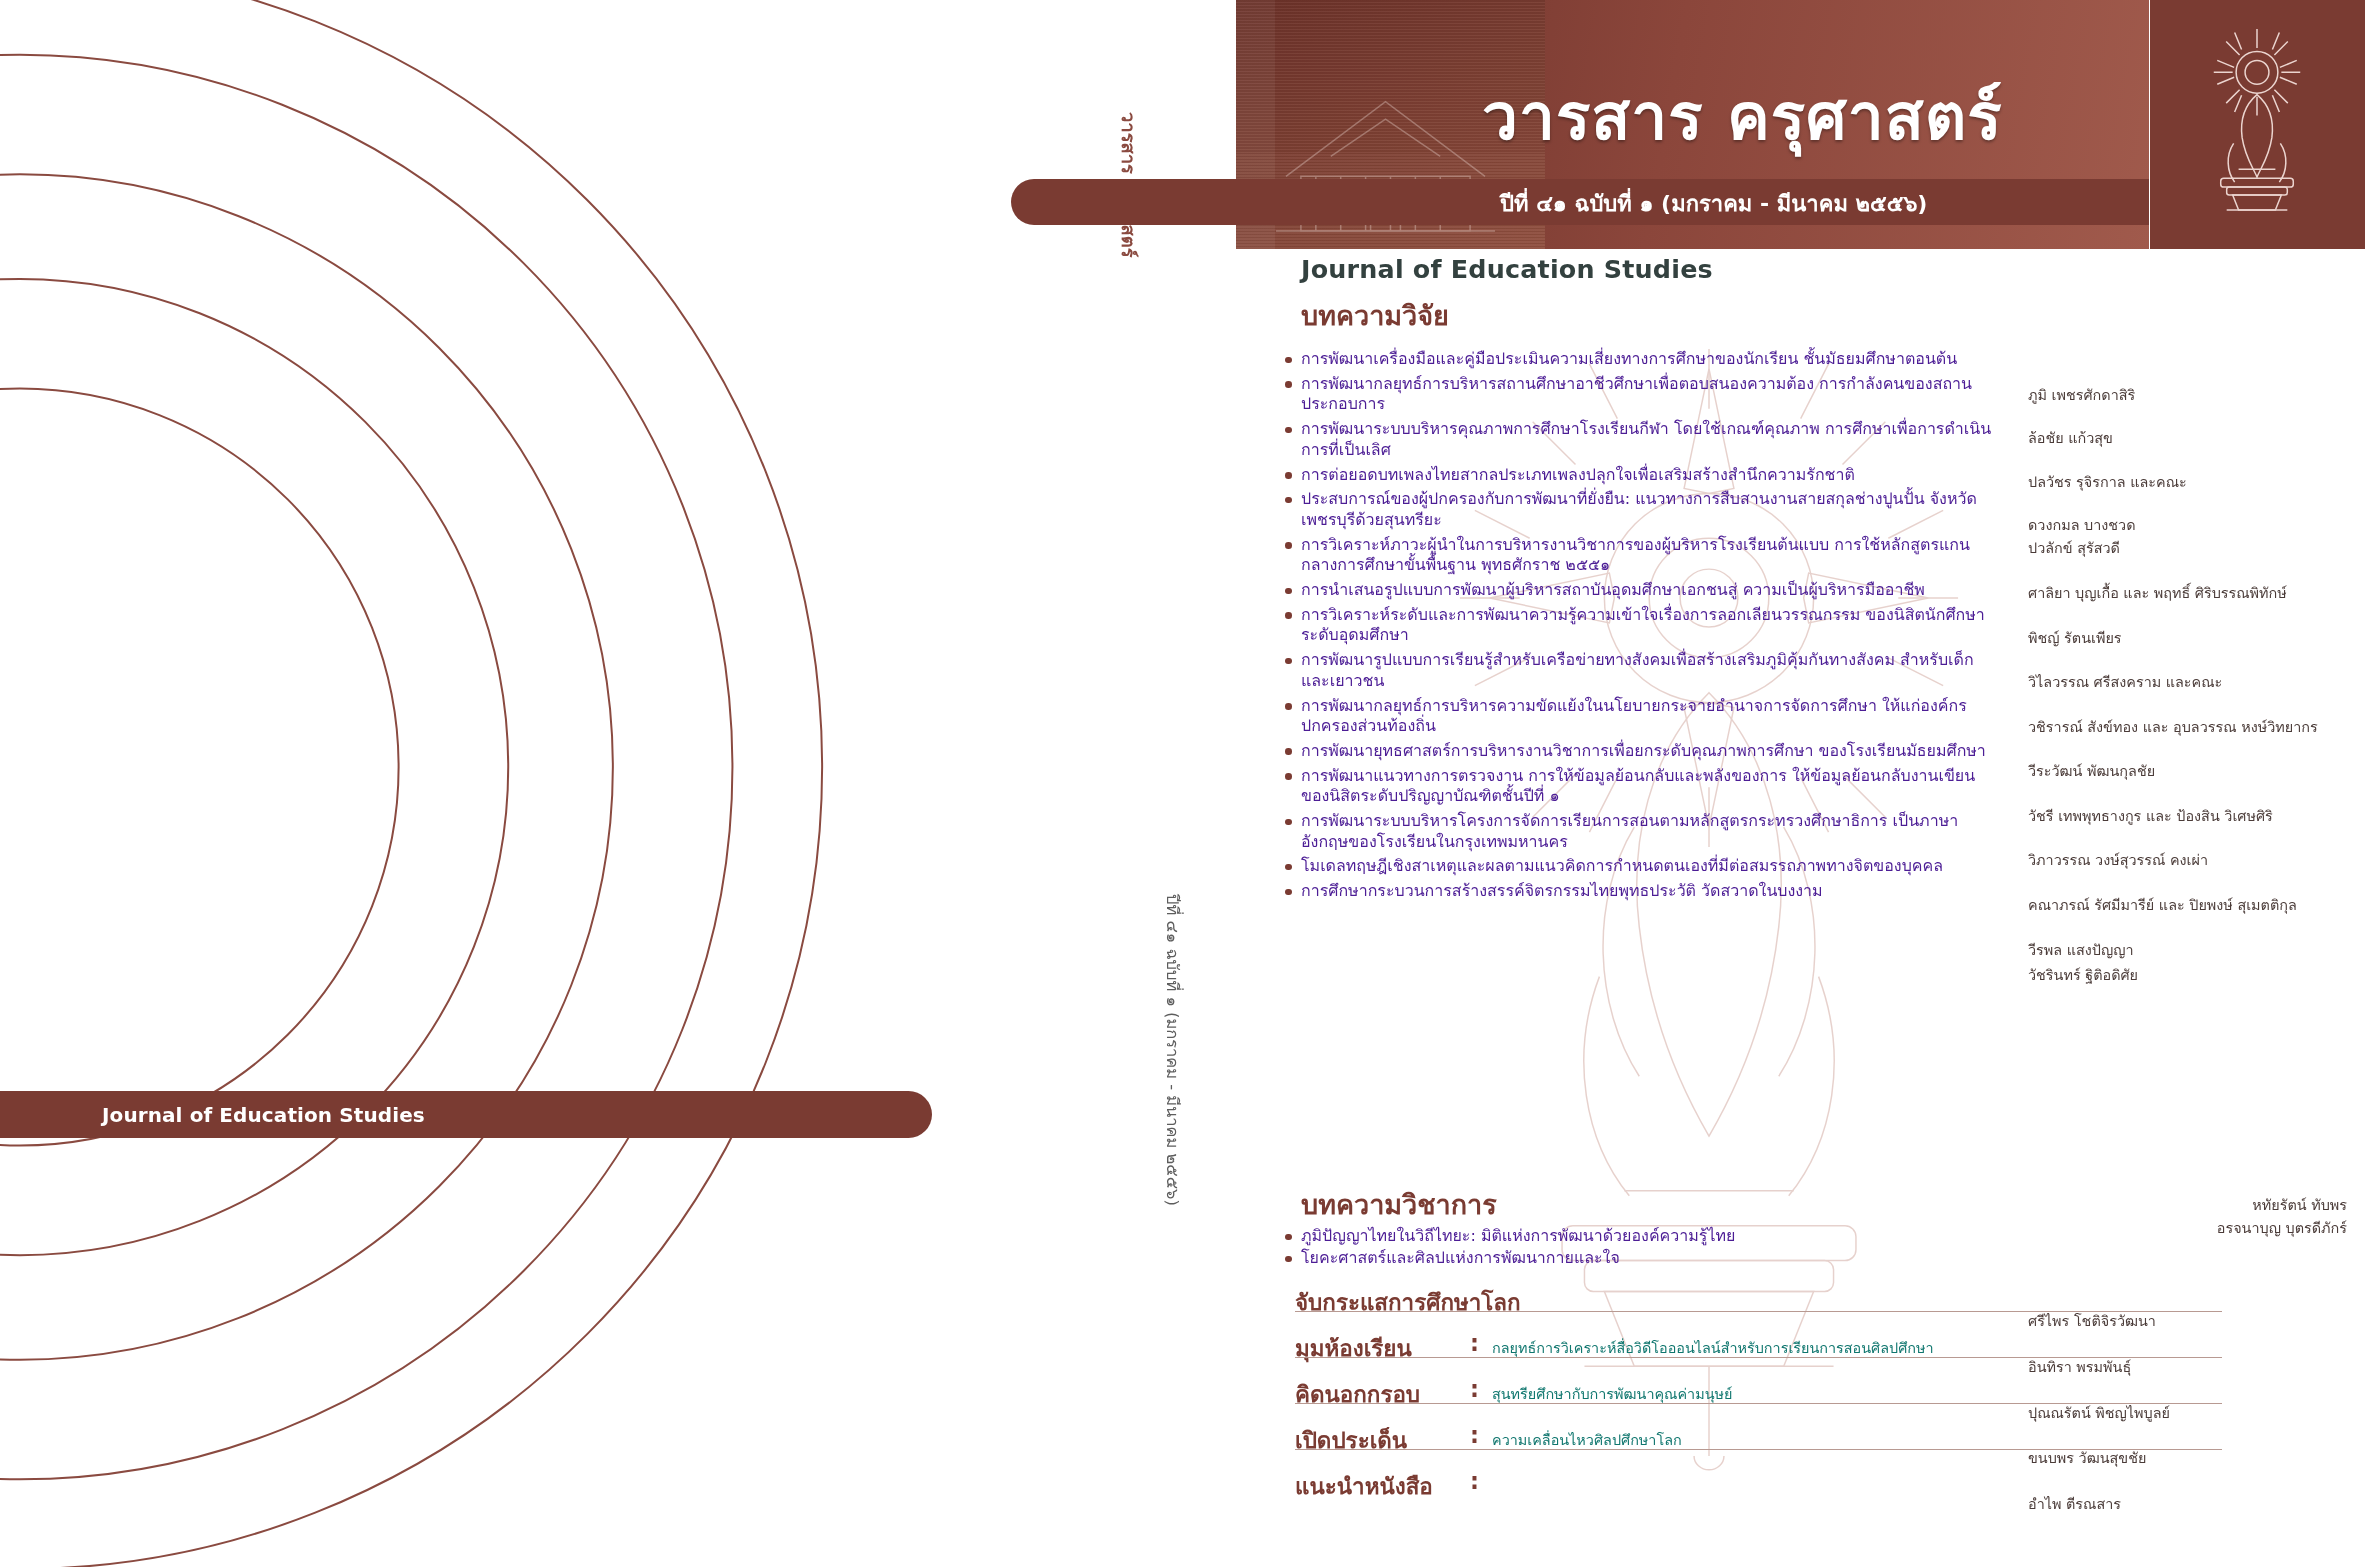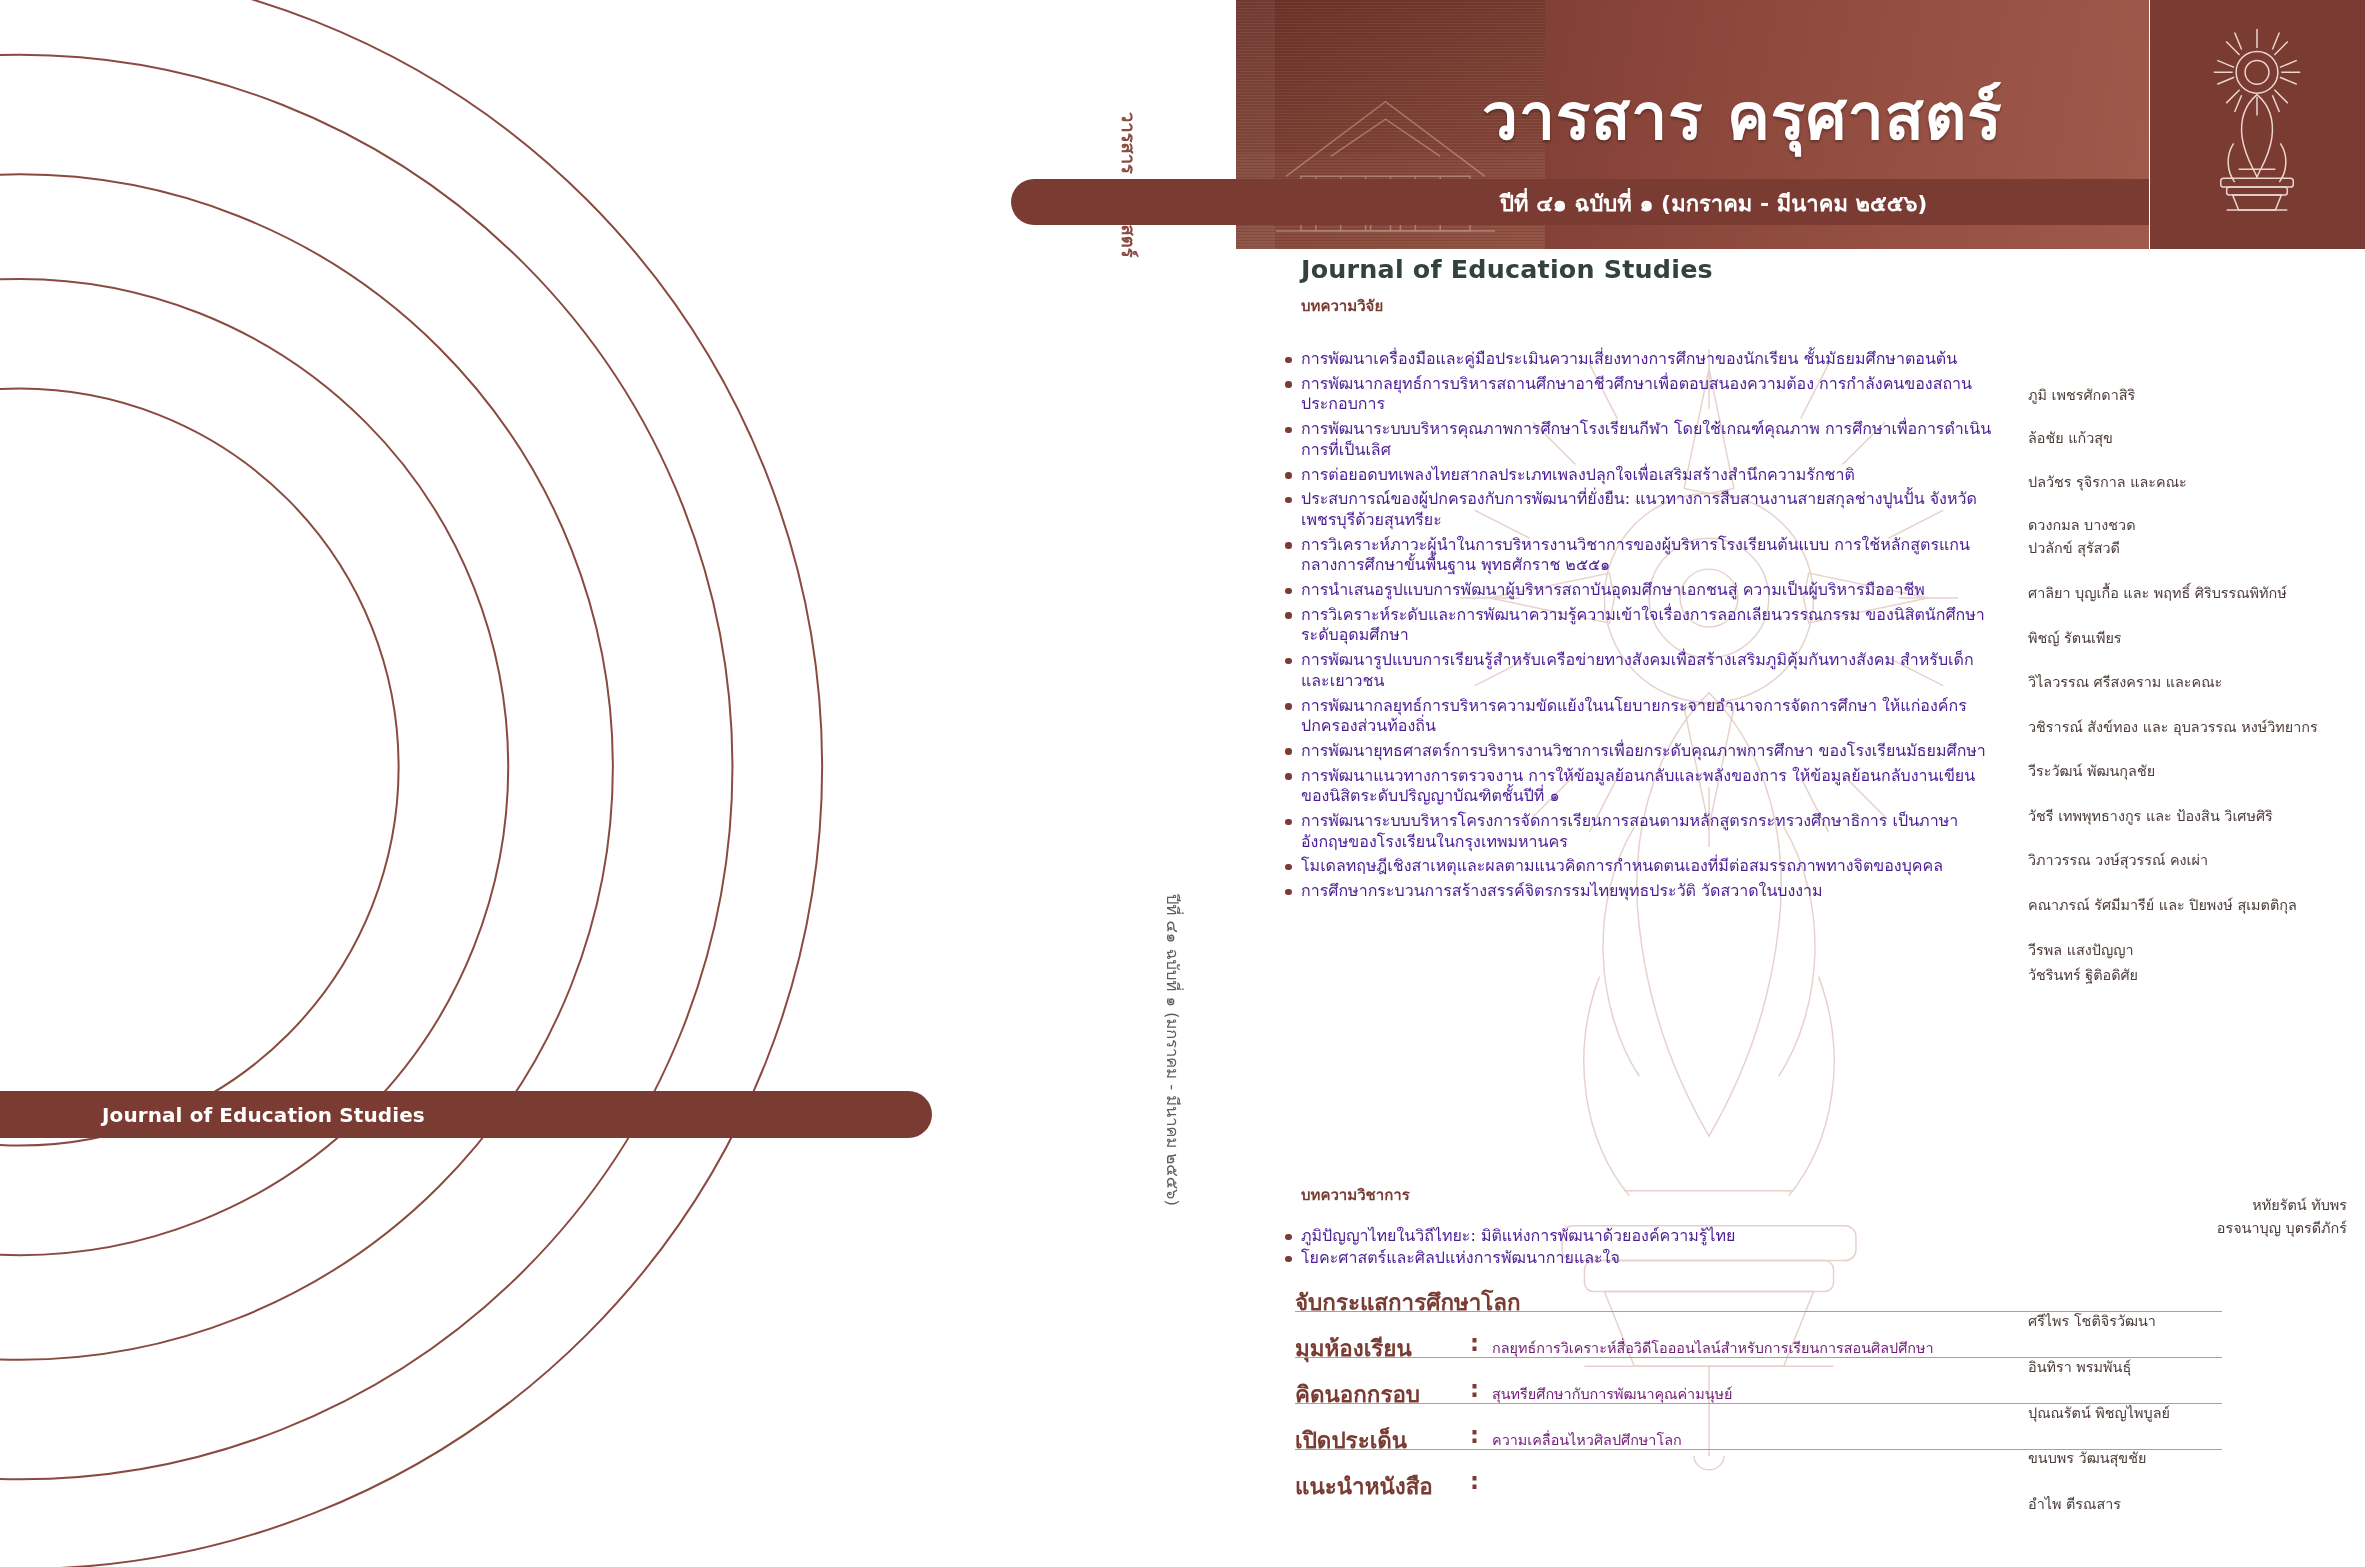--- a/index.html
+++ b/index.html
@@ -74,21 +74,21 @@
   .emblem{position:absolute;left:2175px;top:20px;width:164px;height:209px;opacity:.95;}
 
   
   .jtitle-en{
     position:absolute;left:1301px;top:254px;
     color:#33413f;font-size:25.4px;font-weight:bold;letter-spacing:0.2px;white-space:nowrap;
   }
 
   
   .sec-head{
-    position:absolute;color:#7a3b32;font-size:15px;font-weight:bold;white-space:nowrap;
+    position:absolute;color:#7a3b32;font-size:27px;font-weight:bold;white-space:nowrap;
   }
   #sec-research{left:1301px;top:294px;}
   #sec-academic{left:1301px;top:1183px;}
 
   
   .toc{position:absolute;left:1275px;top:349px;width:722px;}
   .toc-item{
     position:relative;padding-left:26px;margin-bottom:4.5px;
     color:#4c1d95;font-size:16px;line-height:20.4px;
   }
@@ -113,21 +113,21 @@
   .row{
     position:relative;height:46px;
   }
   .row .label{
     position:absolute;left:0;top:4px;color:#7a3b32;font-size:22.4px;font-weight:bold;white-space:nowrap;
   }
   .row .colon{
     position:absolute;left:175px;top:4px;color:#7a3b32;font-size:22.4px;font-weight:bold;
   }
   .row .val{
-    position:absolute;left:197px;top:10px;color:#701a75;font-size:14.4px;white-space:nowrap;
+    position:absolute;left:197px;top:10px;color:#0f766e;font-size:14.4px;white-space:nowrap;
   }
   .row .rule{
     position:absolute;left:0;top:31px;width:927px;height:1px;background:#b89a92;
   }
 
   
   .watermark{position:absolute;left:1435px;top:279px;width:548px;height:1196px;opacity:.30;pointer-events:none;}
 </style>
 </head>
 <body>

